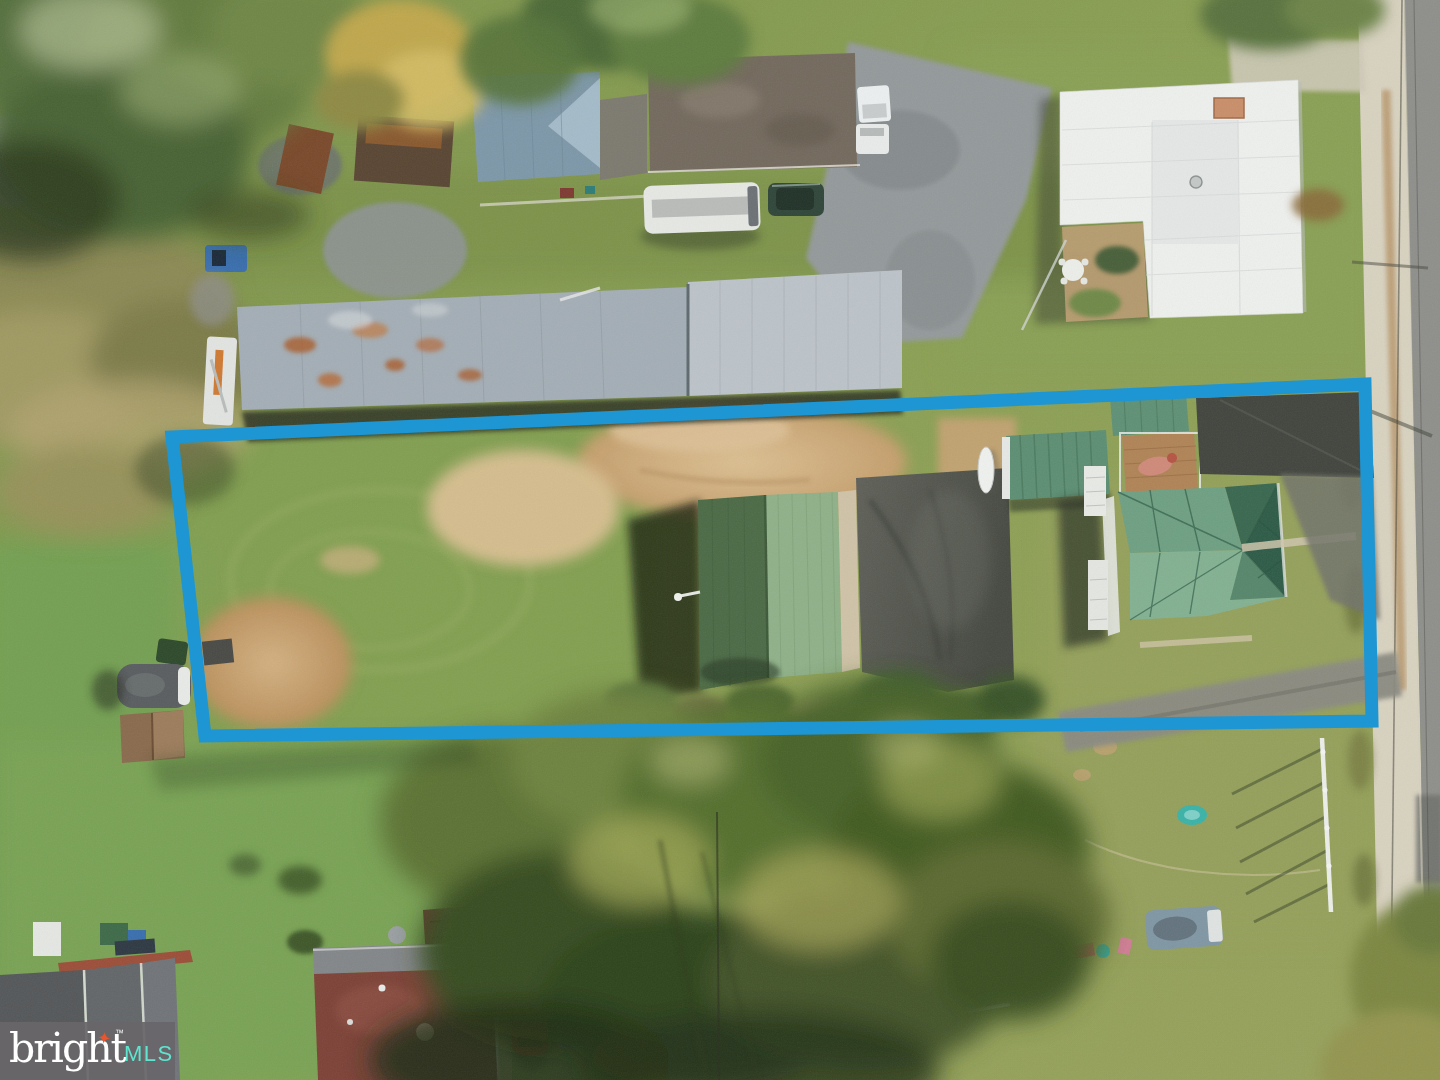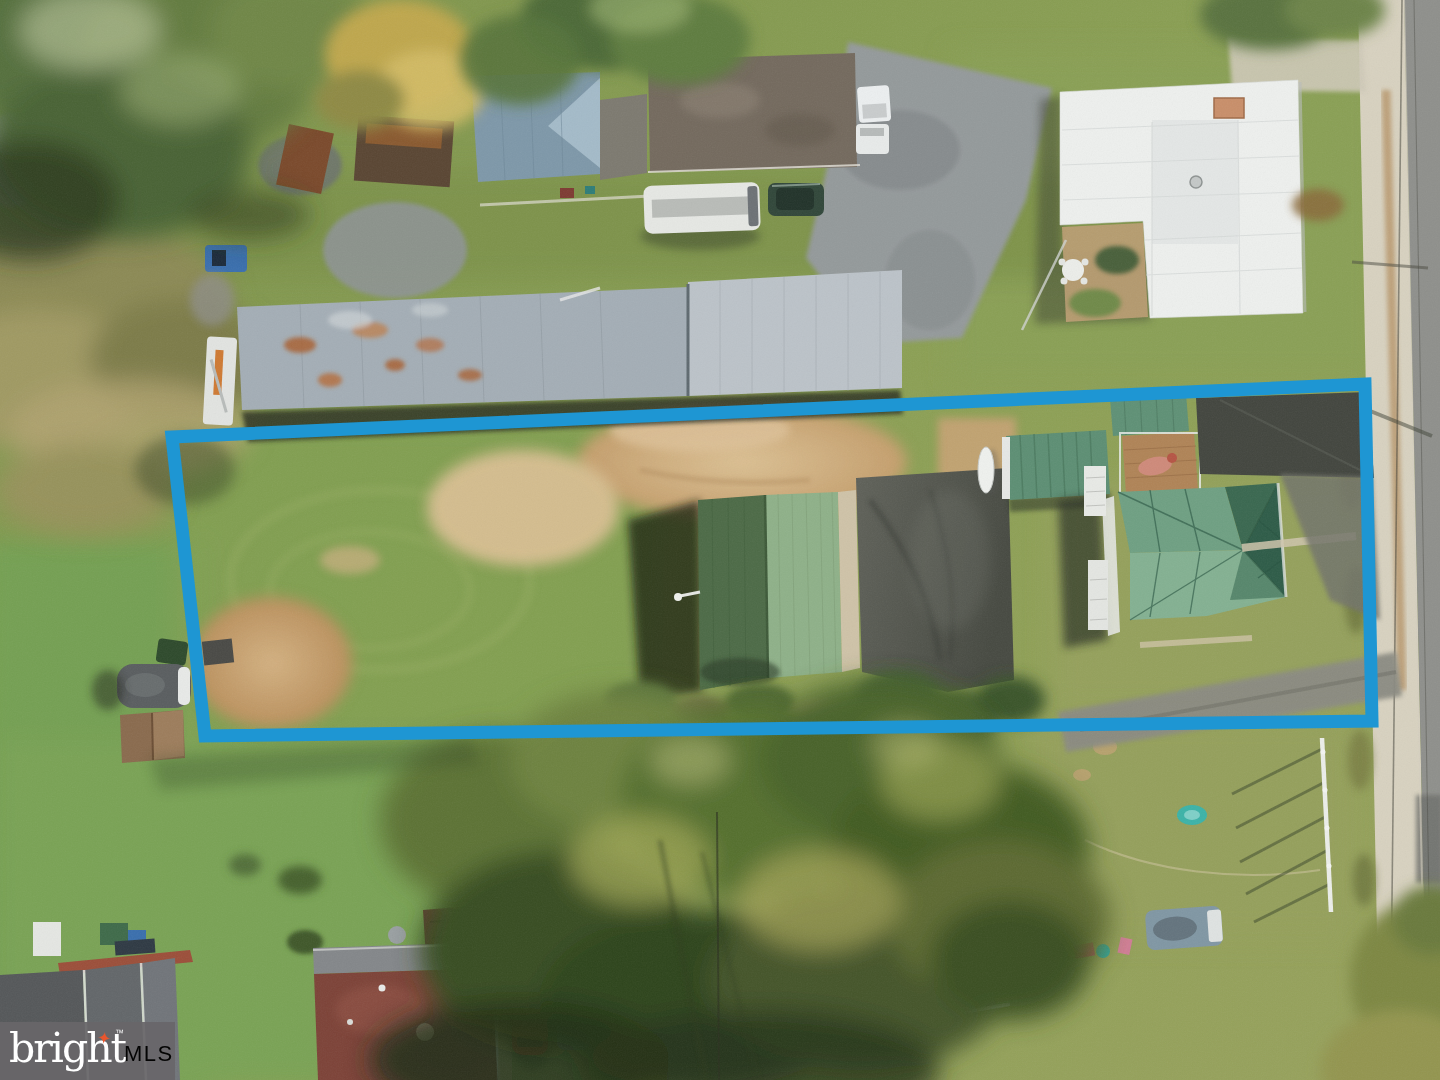--- a/index.html
+++ b/index.html
@@ -561,15 +561,15 @@
 
   <rect x="0" y="0" width="1440" height="1080" filter="url(#fNoise)" opacity="0.07"></rect>
 
   <polygon points="172,437 1365,384 1372,721 205,736" fill="none" stroke="#1e96d3" stroke-width="13" stroke-linejoin="miter"></polygon>
 </svg>
 
 <div class="watermark" style="background-color: rgba(104, 102, 105, 0.93);">
   <span class="wm-brand" style="color: rgb(255, 255, 255);">bright</span>
   <span class="wm-spark" style="color: rgb(232, 86, 46);">✦</span>
   <span class="wm-tm" style="color: rgb(255, 255, 255);">™</span>
-  <span class="wm-mls" style="color: #000000;">MLS</span>
+  <span class="wm-mls" style="color: #5eead4;">MLS</span>
 </div>
 </div>
 
 </body></html>

